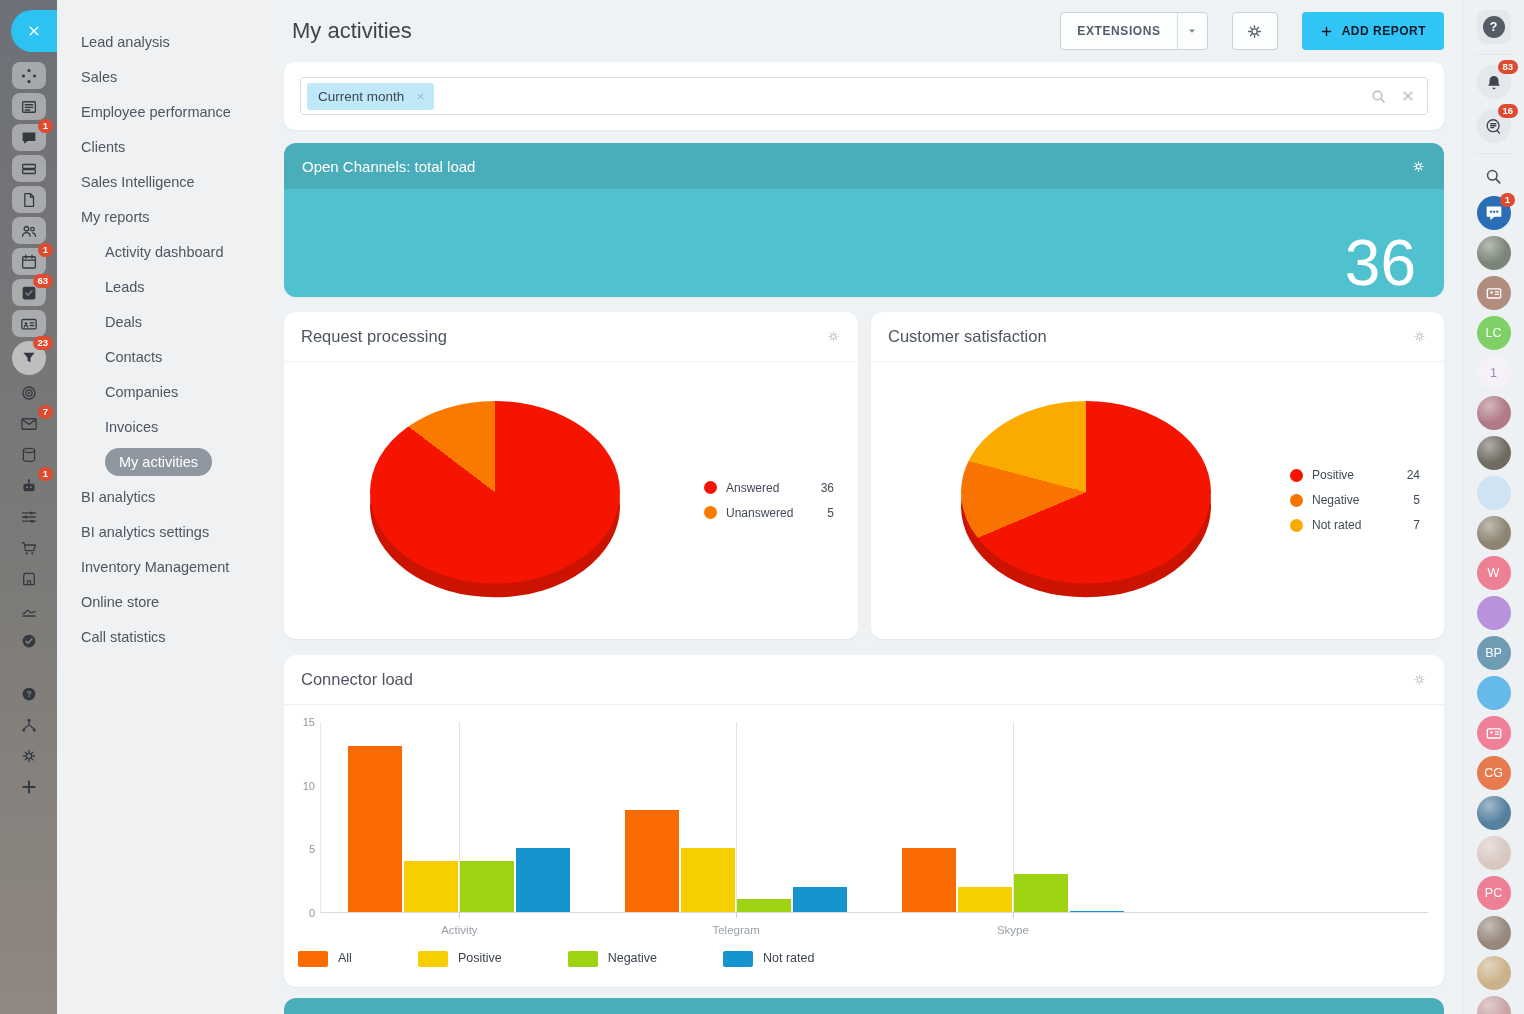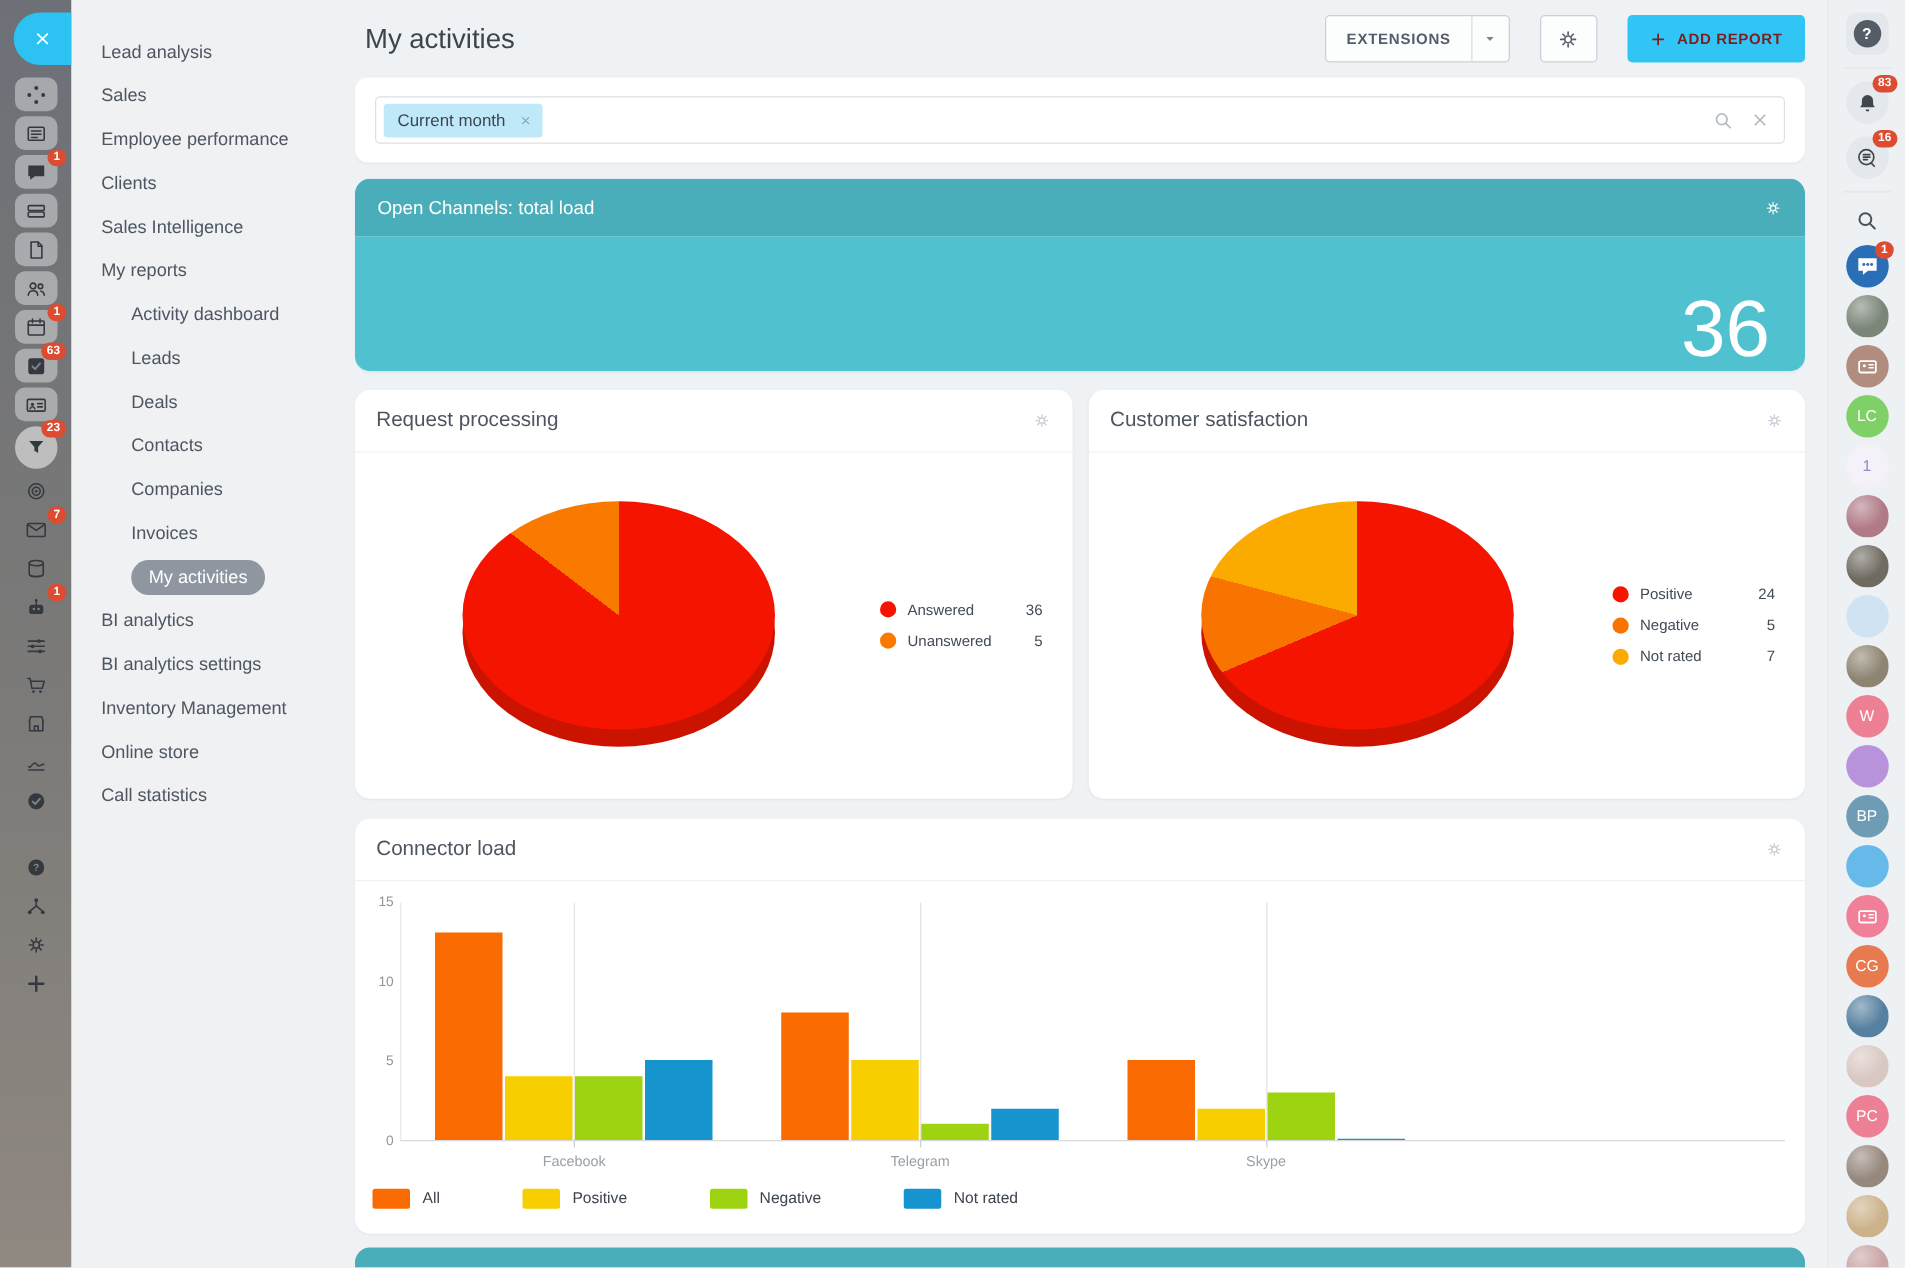--- a/index.html
+++ b/index.html
@@ -44,21 +44,21 @@
   .head-actions { margin-left:auto; display:flex; gap:24px; align-items:center; }
   .btn-ext { display:flex; align-items:stretch; height:38px; border:1px solid #c9d0d6;
              border-radius:4px; background:#fcfdfd; cursor:pointer; }
   .btn-ext-label { display:flex; align-items:center; padding:0 16px; font-size:12px;
                    font-weight:bold; letter-spacing:.6px; color:#535c69; }
   .btn-ext-caret { width:30px; border-left:1px solid #d8dde2; display:flex;
                    align-items:center; justify-content:center; color:#7b828b; }
   .btn-gear { width:46px; height:38px; border:1px solid #c9d0d6; border-radius:4px;
               background:#fcfdfd; display:flex; align-items:center; justify-content:center;
               color:#565d66; cursor:pointer; }
-  .btn-add { height:38px; background:#31c5f5; border-radius:4px; color:#7f1d1d;
+  .btn-add { height:38px; background:#31c5f5; border-radius:4px; color:#0f172a;
              display:flex; align-items:center; gap:9px; padding:0 18px; font-size:12px;
              font-weight:bold; letter-spacing:.5px; cursor:pointer; }
 
   .filter-card { background:#fff; border-radius:10px; height:68px;
                  box-shadow:0 1px 2px rgba(60,70,90,.06); display:flex; align-items:center;
                  padding:0 16px; margin-bottom:13px; }
   .filter-box { flex:1; height:38px; border:1px solid #dbe0e5; border-radius:4px;
                 display:flex; align-items:center; padding:0 12px 0 6px; }
   .tag { background:#bfe9f8; border-radius:3px; height:27px; display:flex; align-items:center;
          gap:12px; padding:0 9px 0 11px; font-size:13.5px; color:#3e4551; }
@@ -532,21 +532,21 @@
         <div class="plot" id="plot">
             <div class="bgroup" style="left: 0%; width: 25%;">
               <div class="gridline"></div>
               <div class="bars">
                 <div class="bar" style="height: 165.533px; background: rgb(249, 107, 0);"></div>
                 <div class="bar" style="height: 50.9333px; background: rgb(247, 207, 0);"></div>
                 <div class="bar" style="height: 50.9333px; background: rgb(158, 211, 18);"></div>
                 <div class="bar" style="height: 63.6667px; background: rgb(22, 148, 205);"></div>
               </div>
               <div class="btick"></div>
-              <div class="blabel">Facebook</div>
+              <div class="blabel">Activity</div>
             </div>
             <div class="bgroup" style="left: 25%; width: 25%;">
               <div class="gridline"></div>
               <div class="bars">
                 <div class="bar" style="height: 101.867px; background: rgb(249, 107, 0);"></div>
                 <div class="bar" style="height: 63.6667px; background: rgb(247, 207, 0);"></div>
                 <div class="bar" style="height: 12.7333px; background: rgb(158, 211, 18);"></div>
                 <div class="bar" style="height: 25.4667px; background: rgb(22, 148, 205);"></div>
               </div>
               <div class="btick"></div>

